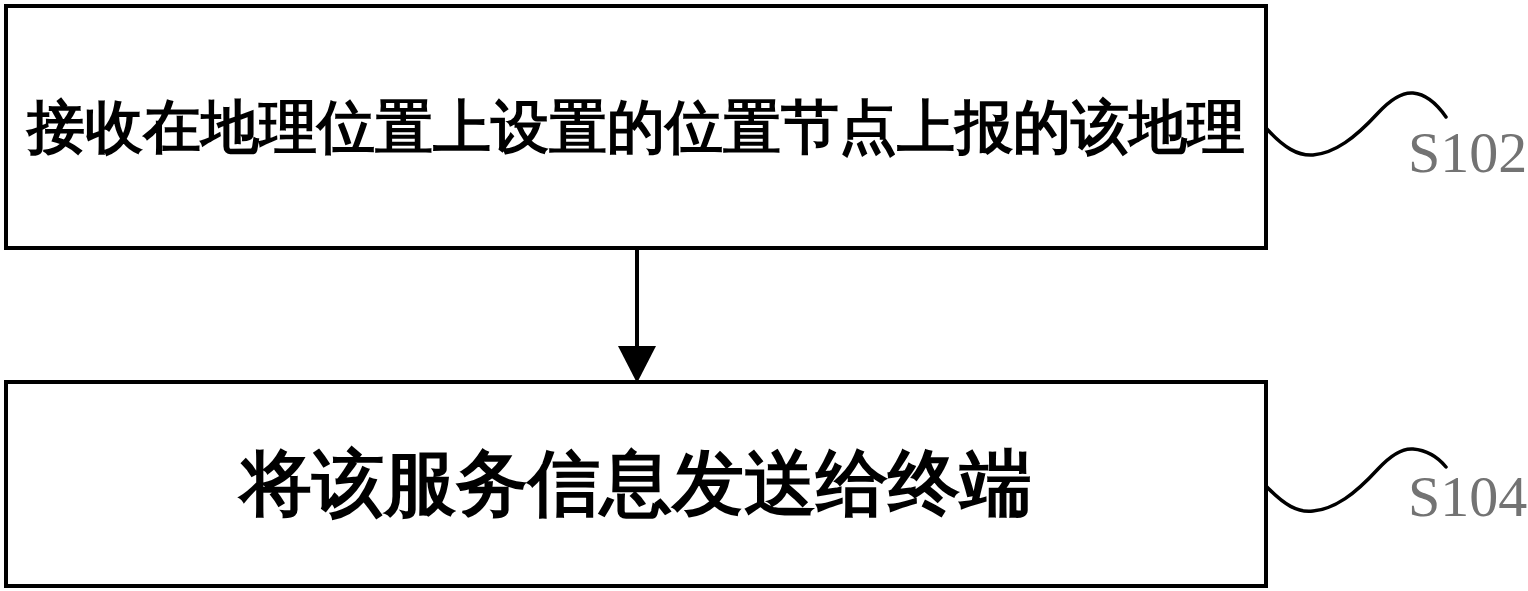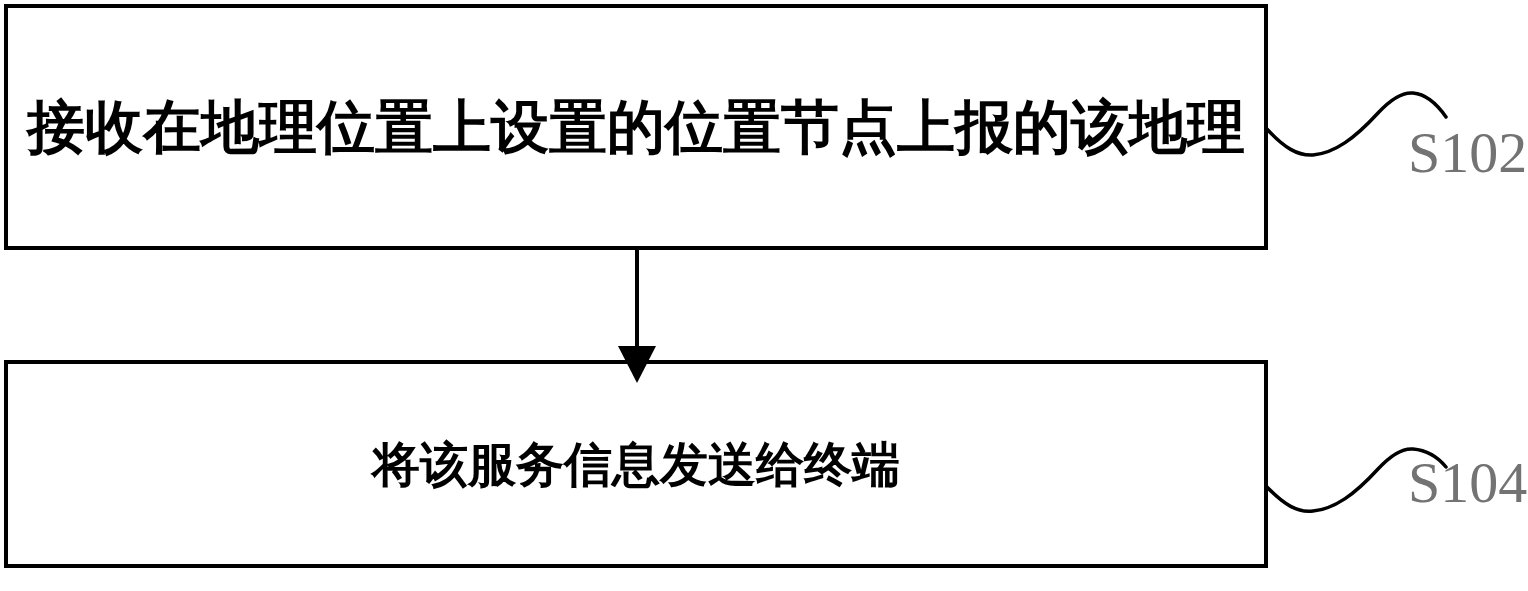--- a/index.html
+++ b/index.html
@@ -33,43 +33,44 @@
   .process-box .text-line {
     white-space: nowrap;
   }
   .box-1 {
     top: 4px;
     height: 246px;
     font-size: 58px;
     line-height: 80px;
   }
   .box-2 {
-    top: 360px;
+    top: 380px;
     height: 208px;
-    font-size: 48px;
+    font-size: 72px;
     line-height: 80px;
+    font-family: Liberation Serif, serif;
   }
   .svg-overlay {
     position: absolute;
     left: 0;
     top: 0;
     width: 1528px;
     height: 591px;
   }
   .step-label {
     position: absolute;
     left: 1408px;
     color: #737373;
     font-family: Liberation Serif, serif;
     font-size: 58px;
     line-height: 58px;
     white-space: nowrap;
   }
   .label-s102 { top: 124px; }
-  .label-s104 { top: 454px; }
+  .label-s104 { top: 468px; }
 </style>
 </head>
 <body>
 
 <div class="canvas">
 
   <div class="process-box box-1">
     <div class="text-line">接收在地理位置上设置的位置节点上报的该地理</div>
   </div>
 

